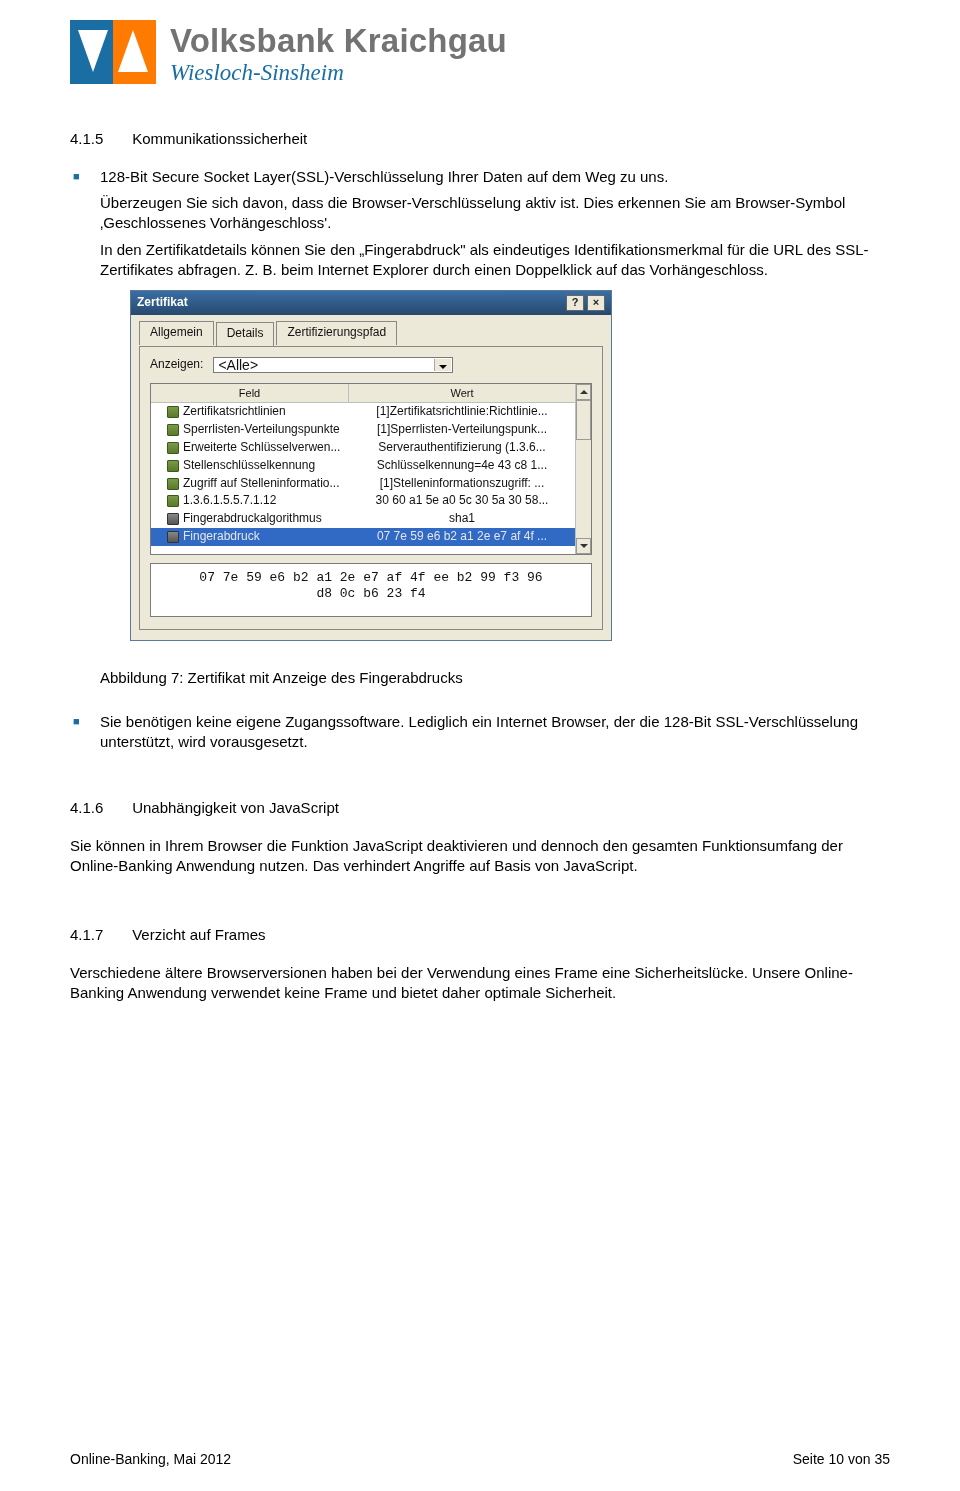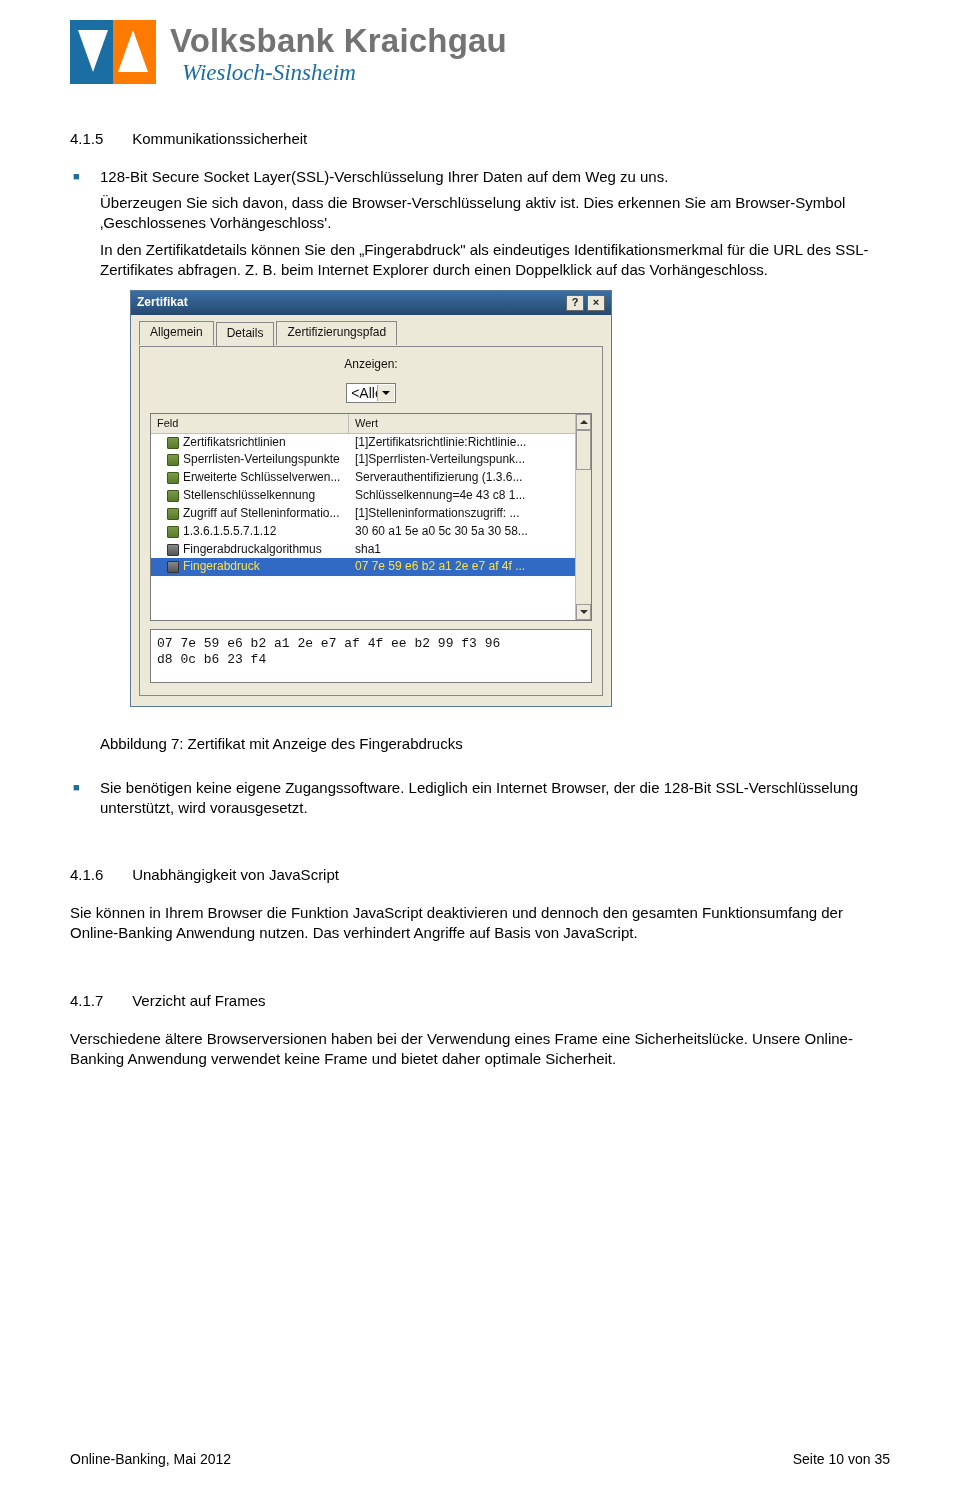--- a/index.html
+++ b/index.html
@@ -13,40 +13,40 @@
     padding: 20px 70px 30px 70px;
     position: relative;
   }
   .logo-row { display: flex; align-items: flex-start; gap: 14px; margin-bottom: 44px; }
   .logo-mark {
     width: 86px; height: 64px; position: relative; flex: none;
   }
   .logo-mark svg { width: 100%; height: 100%; }
   .logo-text { margin-top: 2px; }
   .logo-main { font-size: 33px; color: #737373; font-weight: bold; letter-spacing: .2px; }
-  .logo-sub { font-size: 23px; color: #1a6ea3; font-style: italic; font-family: Georgia, "Times New Roman", serif; margin-left: 12px; }
+  .logo-sub { font-size: 23px; color: #1a6ea3; font-style: italic; font-family: Georgia, "Times New Roman", serif; margin-left: 0; }
   h3 { font-size: 15px; font-weight: normal; margin: 0 0 20px 0; }
   .sec-num { display: inline-block; width: 58px; }
   ul.bullets { list-style: none; margin: 0 0 28px 0; }
   ul.bullets > li { position: relative; padding-left: 30px; margin-bottom: 18px; line-height: 1.32; }
   ul.bullets > li::before {
     content: "■"; color: #1a6ea3; font-size: 11px; position: absolute; left: 3px; top: 2px;
   }
   .para { line-height: 1.32; margin-bottom: 8px; }
   .sub-para { margin-top: 6px; }
   .caption { font-size: 15px; margin: 20px 0 26px 30px; }
   .spacer-lg { height: 20px; }
   .body-p { line-height: 1.32; margin-bottom: 10px; margin-top: 12px; }
   .footer {
     position: absolute; left: 70px; right: 70px; bottom: 24px;
     display: flex; justify-content: space-between; font-size: 14px;
   }
 
   
-  .dlg-wrap { margin: 10px 0 8px 30px; }
+  .dlg-wrap { margin: 10px 0 8px 30px; text-align: center; }
   .dlg {
     width: 482px; background: #ece9d8; border: 1px solid #5b7a9a;
     font-family: Tahoma, Arial, sans-serif; font-size: 12px; color: #111;
   }
   .dlg-title {
     background: linear-gradient(#3a6ea5, #27496d);
     color: #fff; font-weight: bold; padding: 4px 6px;
     display: flex; align-items: center; justify-content: space-between;
   }
   .dlg-title .t { font-size: 12px; }
@@ -61,51 +61,51 @@
   .tabs { display: flex; gap: 2px; margin-bottom: 2px; }
   .tab {
     border: 1px solid #888; border-bottom: none; background: #ece9d8;
     padding: 3px 10px 4px 10px; font-size: 12px; position: relative;
   }
   .tab.active { background: #ece9d8; top: 1px; z-index: 2; }
   .tab-panel {
     border: 1px solid #888; background: #ece9d8; padding: 10px 10px 12px 10px;
     margin-top: -1px;
   }
-  .field-row { display: flex; align-items: center; gap: 10px; margin-bottom: 10px; flex-direction: column; }
+  .field-row { display: flex; align-items: center; gap: 10px; margin-bottom: 10px; }
   .field-row label { font-size: 12px; }
   .combo {
     flex: 1; height: 16px; border: 1px solid #7b7b7b; background: #fff;
     display: flex; align-items: center; padding: 0 4px; font-size: 14px;
     position: relative; max-width: 240px;
   }
   .combo::after {
     content: ""; position: absolute; right: 1px; top: 1px; bottom: 1px; width: 16px;
     background: #ece9d8; border-left: 1px solid #a9a9a9;
   }
   .combo-arrow {
     position: absolute; right: 5px; top: 7px; width: 0; height: 0;
     border-left: 4px solid transparent; border-right: 4px solid transparent;
     border-top: 4px solid #000; z-index: 1;
   }
   .listview {
     border: 1px solid #7b7b7b; background: #fff; margin-top: 4px;
-    height: 208px; display: flex; position: relative;
+    height: 172px; display: flex; position: relative;
   }
   .lv-cols { flex: 1; overflow: hidden; }
   .lv-head {
     display: flex; background: #ece9d8; border-bottom: 1px solid #bfbfbf;
     font-size: 11px; position: sticky; top: 0;
   }
   .lv-head .c1 { width: 198px; border-right: 1px solid #bfbfbf; padding: 2px 6px; }
   .lv-head .c2 { flex: 1; padding: 2px 6px; }
   .lv-row { display: flex; font-size: 12px; }
   .lv-row .c1 { width: 198px; padding: 1px 6px 1px 16px; display: flex; align-items: center; gap: 4px; }
   .lv-row .c2 { flex: 1; padding: 1px 6px; }
-  .lv-row.sel { background: #316ac5; color: #fde047; }
+  .lv-row.sel { background: #316ac5; color: #e5e5e5; }
   .ico {
     width: 12px; height: 12px; display: inline-block; flex: none;
     background: linear-gradient(#7a9a4a, #5a7a2a); border: 1px solid #3a5a1a; border-radius: 1px;
   }
   .ico.key { background: linear-gradient(#888, #555); border-color: #333; }
   .lv-scroll {
     width: 16px; background: #ece9d8; border-left: 1px solid #bfbfbf;
     display: flex; flex-direction: column; justify-content: space-between;
   }
   .sb-btn { height: 16px; background: #ece9d8; border: 1px solid #999; margin: 0; display:flex;align-items:center;justify-content:center;}

